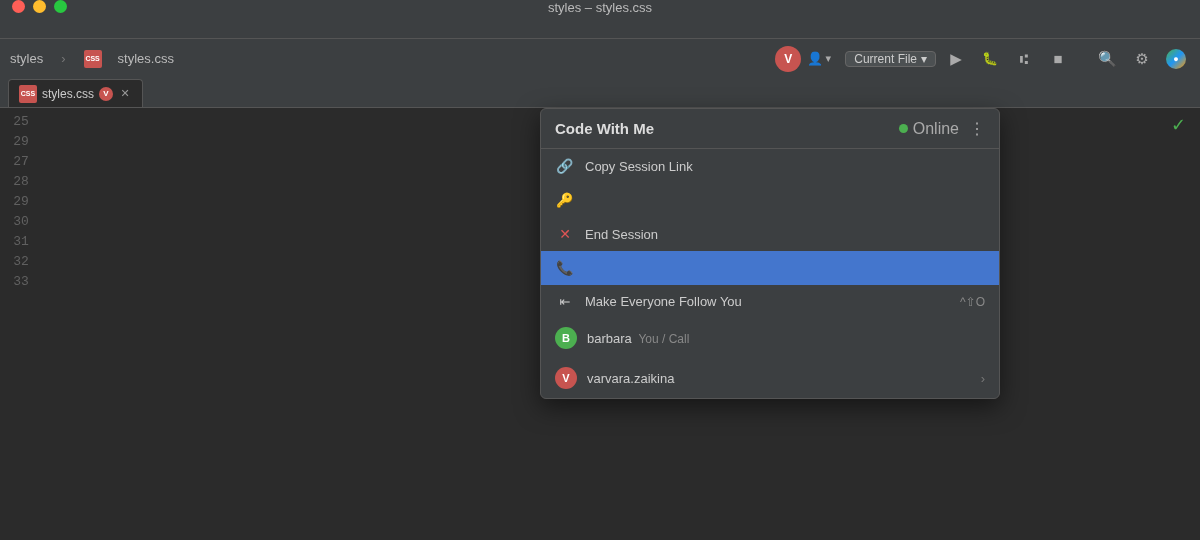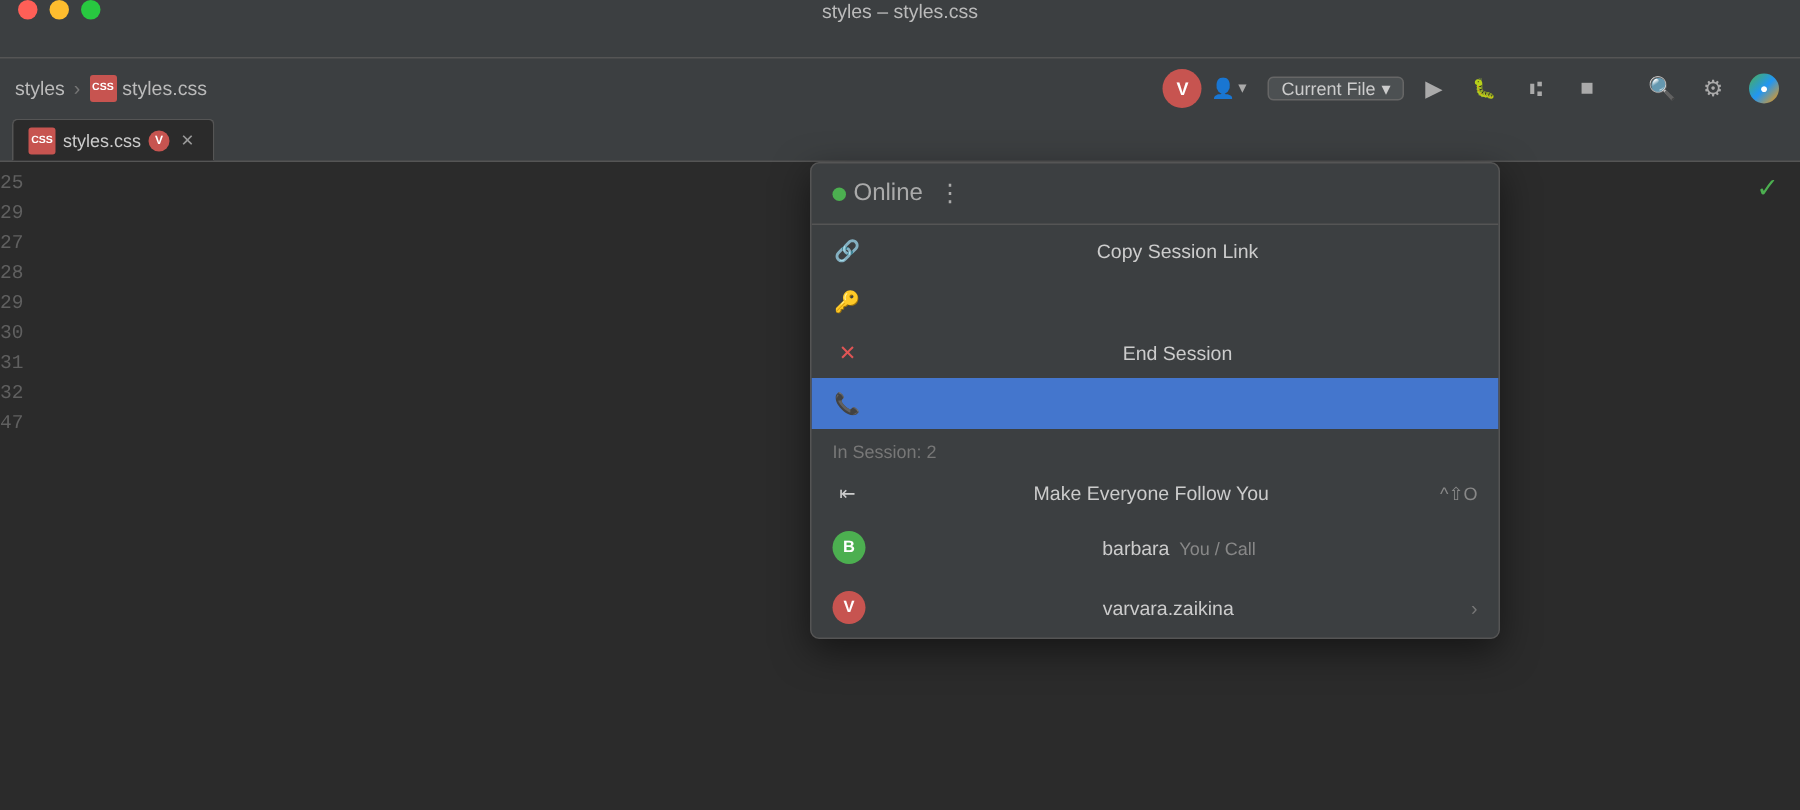--- a/index.html
+++ b/index.html
@@ -46,21 +46,21 @@
       background: #3c3f41;
       border-top: 1px solid #555;
       display: flex;
       align-items: center;
       padding: 0 10px;
       gap: 6px;
     }
     .breadcrumb {
       display: flex;
       align-items: center;
-      gap: 4px;
+      gap: 16px;
       color: #bbb;
       font-size: 13px;
     }
     .breadcrumb-sep { color: #777; margin: 0 2px; }
     .file-icon-css {
       width: 18px;
       height: 18px;
       background: #c75450;
       border-radius: 2px;
       display: flex;
@@ -173,21 +173,21 @@
       background: #2b2b2b;
     }
     .line-numbers {
       width: 50px;
       padding-top: 4px;
       padding-right: 8px;
       color: #606060;
       font-size: 13px;
       font-family: 'Courier New', monospace;
       line-height: 20px;
-      text-align: left;
+      text-align: center;
       background: #2b2b2b;
       user-select: none;
     }
     .editor-content {
       flex: 1;
       background: #2b2b2b;
       position: relative;
     }
     .checkmark {
       position: absolute;
@@ -256,21 +256,20 @@
     }
     .menu-item-icon {
       width: 20px;
       display: flex;
       align-items: center;
       justify-content: center;
       font-size: 14px;
     }
     .menu-item-label {
       flex: 1;
-      text-align: center;
     }
     .menu-section-label {
       padding: 8px 14px 4px;
       color: #777;
       font-size: 12px;
       font-weight: 500;
     }
     .menu-item-chevron {
       color: #777;
       font-size: 13px;
@@ -388,28 +387,29 @@
 <div class="editor-area">
   <div class="line-numbers" id="line-numbers-container">
   <div>25</div>
       <div>29</div>
       <div>27</div>
       <div>28</div>
       <div>29</div>
       <div>30</div>
       <div>31</div>
       <div>32</div>
-      <div>47</div>
+      <div>33</div>
     </div>
   <div class="editor-content">
     <span class="checkmark">✓</span>
   </div>
 
   <div class="dropdown-menu">
     <div class="menu-header">
+      <span class="menu-title">Code With Me</span>
       <div class="online-indicator">
         <div class="online-dot"></div>
         <span>Online</span>
       </div>
       <span class="menu-more">⋮</span>
     </div>
 
     <div class="menu-item">
       <div class="menu-item-icon">🔗</div>
       <span class="menu-item-label">Copy Session Link</span>
@@ -421,21 +421,20 @@
 
     <div class="menu-item">
       <div class="menu-item-icon" style="color:#e05555;">✕</div>
       <span class="menu-item-label">End Session</span>
     </div>
 
     <div class="menu-item active">
       <div class="menu-item-icon">📞</div>
     </div>
 
-    <div class="menu-section-label">In Session: 2</div>
 
     <div class="menu-item">
       <div class="menu-item-icon" style="font-size:13px;">⇤</div>
       <span class="menu-item-label">Make Everyone Follow You</span>
       <span class="menu-item-shortcut">^⇧O</span>
     </div>
 
     <div class="menu-item">
       <div class="user-avatar-b">B</div>
       <span class="menu-item-label">

